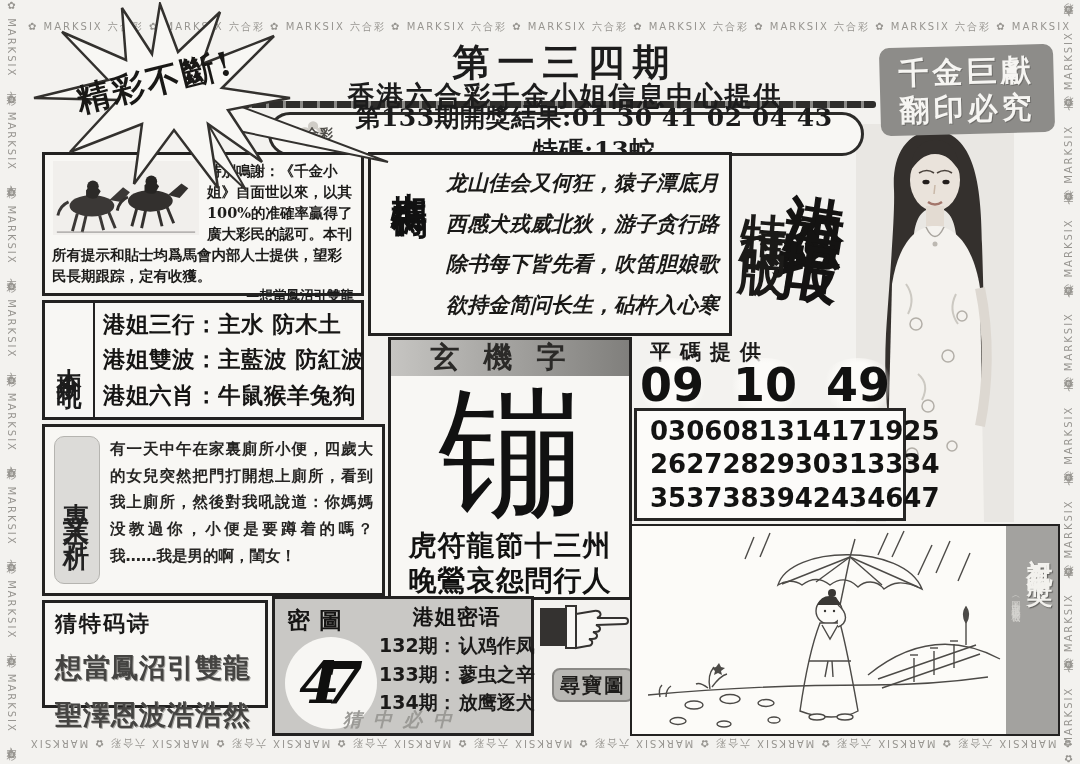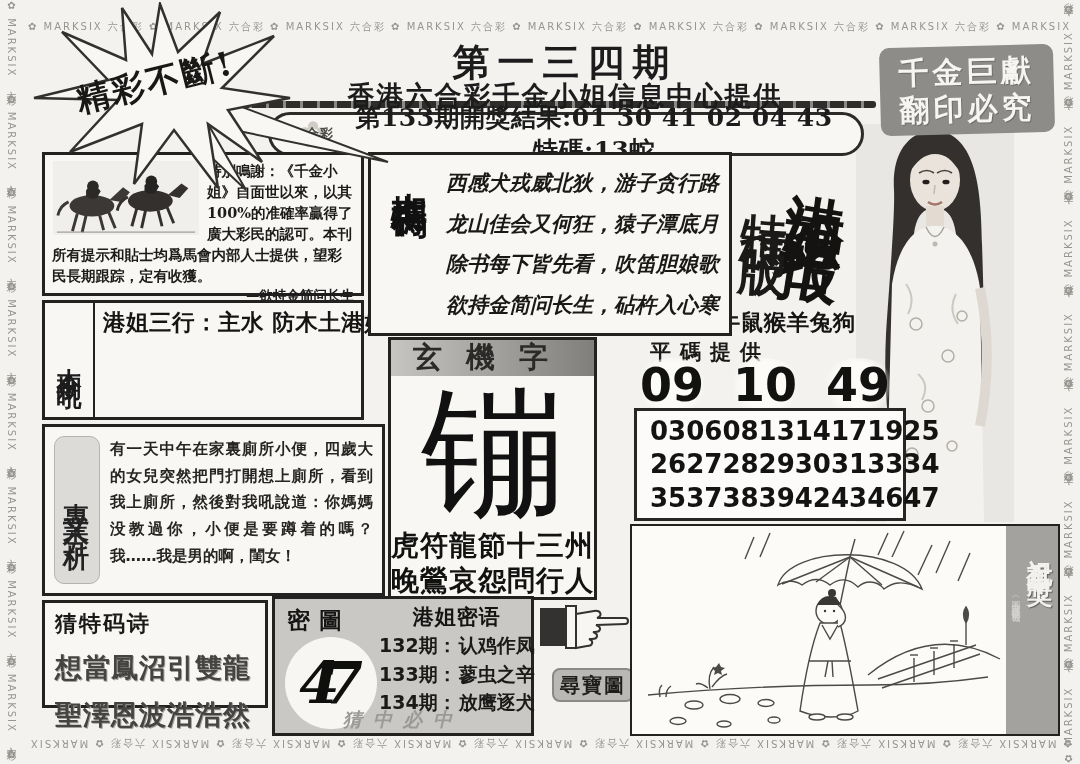--- a/index.html
+++ b/index.html
@@ -58,39 +58,39 @@
   
   .thanks{left:42px;top:152px;width:322px;height:144px;padding:5px 7px;}
   .thanks .horses{float:left;width:148px;height:74px;margin:1px 7px 1px 0;}
   .thanks-text{font-family:"DejaVu Serif",serif;font-weight:600;font-size:14.5px;line-height:1.45;text-align:justify;color:#1d1c1a;}
   .thanks-sign{text-align:right;font-family:"DejaVu Serif",serif;font-weight:900;font-size:13.5px;margin-top:1px;}
 
   
   .benqihou{left:42px;top:300px;width:322px;height:120px;display:flex;}
   .benqihou-label{width:48px;border-right:2.5px solid #232221;display:flex;align-items:center;justify-content:center;
       writing-mode:vertical-rl;font-family:"DejaVu Serif",serif;font-weight:900;font-size:25px;letter-spacing:9px;}
-  .benqihou-rows{flex:1;display:flex;flex-direction:row;justify-content:space-around;padding:4px 8px;}
+  .benqihou-rows{flex:1;display:flex;flex-direction:column;justify-content:space-around;padding:4px 8px;}
   .benqihou-row{font-weight:900;font-size:22.5px;letter-spacing:0.5px;color:#161514;white-space:nowrap;}
 
   
   .speccode{left:368px;top:152px;width:364px;height:184px;display:flex;padding:8px 6px;}
   .speccode-label{writing-mode:vertical-rl;font-family:"DejaVu Serif",serif;font-weight:900;font-size:36px;
       letter-spacing:4px;margin:0 4px 0 8px;color:#111;}
   .speccode-lines{flex:1;display:flex;flex-direction:column;justify-content:space-around;padding-left:8px;}
   .poem-line{font-family:"DejaVu Serif",serif;font-style:italic;font-weight:700;font-size:21px;white-space:nowrap;color:#1a1917;}
 
   
   .analysis{left:42px;top:424px;width:343px;height:172px;display:flex;padding:9px;}
   .analysis-label{width:44px;background:#dcdbd8;border:1px solid #b5b4b0;border-radius:10px;margin-right:10px;
       display:flex;align-items:center;justify-content:center;writing-mode:vertical-rl;
       font-family:"DejaVu Serif",serif;font-weight:900;font-size:26px;letter-spacing:14px;color:#222;}
   .analysis-text{flex:1;font-weight:700;font-size:15.5px;line-height:1.72;text-align:justify;color:#262523;}
 
   
-  .mystery{left:388px;top:337px;width:209px;height:263px;padding:0;}
+  .mystery{left:388px;top:337px;width:244px;height:263px;padding:0;}
   .mystery-head{height:36px;background:linear-gradient(90deg,#c6c5c2,#807f7c);display:flex;align-items:center;justify-content:center;
       font-family:"DejaVu Serif",serif;font-weight:900;font-size:29px;letter-spacing:24px;color:#2b2a28;margin-right:0;}
   .mystery-char{text-align:center;font-family:"DejaVu Serif",serif;font-size:142px;line-height:1.08;color:#111;}
   .mystery-lines{text-align:center;font-weight:900;font-size:28px;line-height:1.22;letter-spacing:1px;color:#121211;}
 
   
   .pingma-head{position:absolute;left:650px;top:338px;font-family:"DejaVu Serif",serif;font-weight:900;
       font-size:21px;letter-spacing:9px;z-index:4;color:#1b1a19;}
   .featured{position:absolute;left:634px;top:358px;width:262px;display:flex;justify-content:space-between;z-index:4;}
   .feat-num{font-weight:900;font-size:46px;color:#121211;
@@ -224,37 +224,37 @@
         <line x1="86" y1="49" x2="81" y2="67" stroke-width="3"></line>
           <line x1="95" y1="51" x2="91" y2="69" stroke-width="3"></line>
         <line x1="108" y1="51" x2="112" y2="67" stroke-width="3"></line>
           <line x1="117" y1="47" x2="124" y2="64" stroke-width="3"></line>
         <circle cx="101" cy="21" r="6" stroke="none" fill="#262422"></circle>
         <path d="M94 25 Q102 16 109 26 L105 33 Q98 35 94 31 Z" stroke="none" fill="#262422"></path>
       </g>
       <line x1="4" y1="73" x2="146" y2="73" stroke="#8a8885"></line>
     </svg>
     <span class="thanks-text">特別鳴謝：《千金小姐》自面世以來，以其100%的准確率贏得了廣大彩民的認可。本刊所有提示和貼士均爲馬會内部人士提供，望彩民長期跟踪，定有收獲。</span>
-    <div class="thanks-sign">—欲持金简问长生</div>
+    <div class="thanks-sign">—想當鳳沼引雙龍</div>
   </div>
 
   <div class="box benqihou">
     <div class="benqihou-label">本期吼</div>
     <div class="benqihou-rows">
       <div class="benqihou-row">港姐三行：主水 防木土</div>
       <div class="benqihou-row">港姐雙波：主藍波 防紅波</div>
       <div class="benqihou-row">港姐六肖：牛鼠猴羊兔狗</div>
     </div>
   </div>
 
   <div class="box speccode">
     <div class="speccode-label">本期特碼</div>
     <div class="speccode-lines">
+      <div class="poem-line">龙山佳会又何狂，猿子潭底月</div>
       <div class="poem-line">西感犬戎威北狄，游子贪行路</div>
-      <div class="poem-line">龙山佳会又何狂，猿子潭底月</div>
       <div class="poem-line">除书每下皆先看，吹笛胆娘歌</div>
       <div class="poem-line">欲持金简问长生，砧杵入心寒</div>
     </div>
   </div>
 
   <div class="box analysis">
     <div class="analysis-label">專業分析</div>
     <div class="analysis-text">有一天中午在家裏廁所小便，四歲大的女兒突然把門打開想上廁所，看到我上廁所，然後對我吼說道：你媽媽没教過你，小便是要蹲着的嗎？我……我是男的啊，閨女！</div>
   </div>
 

